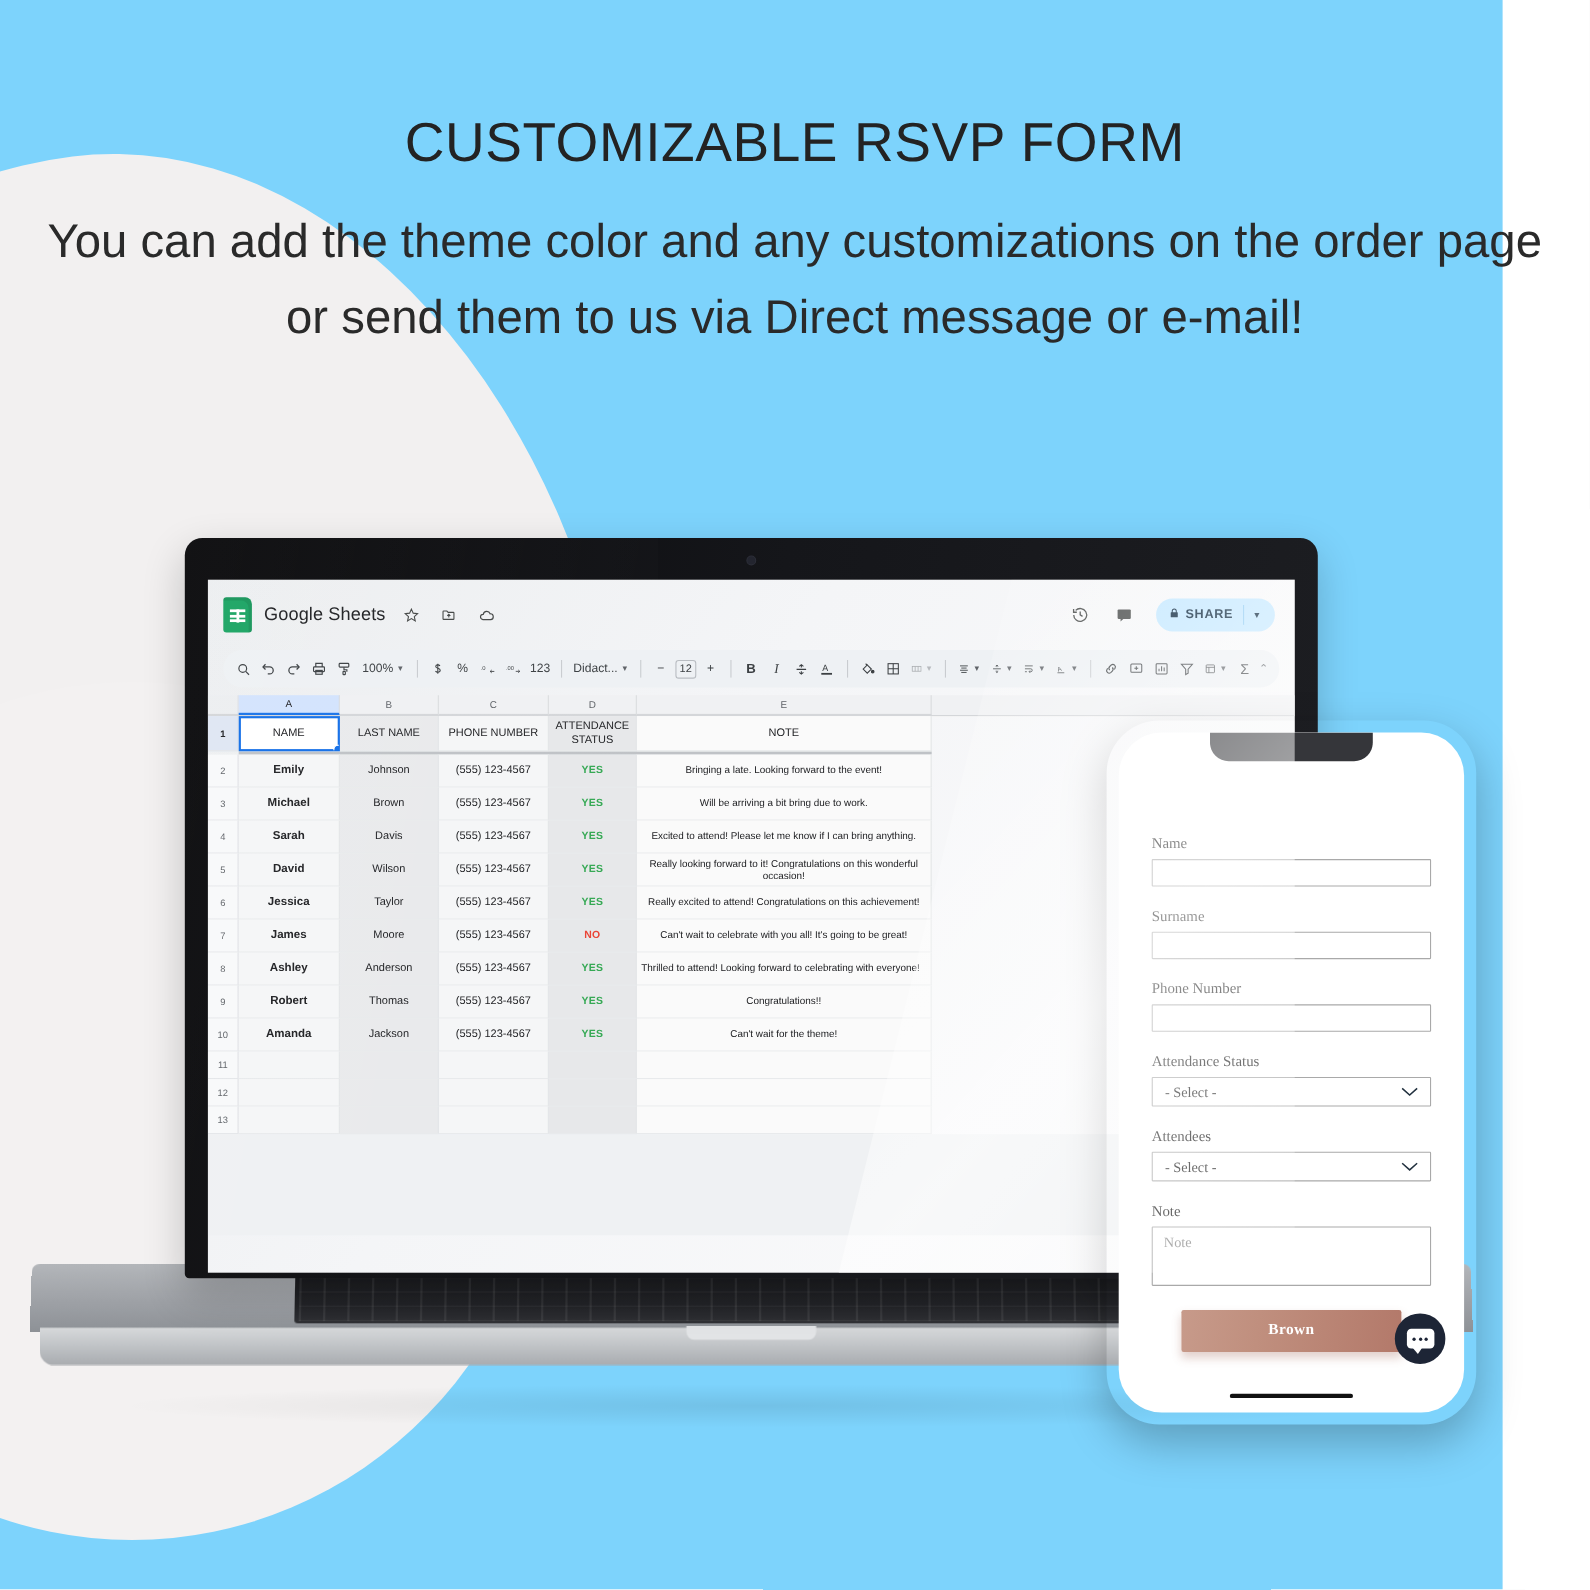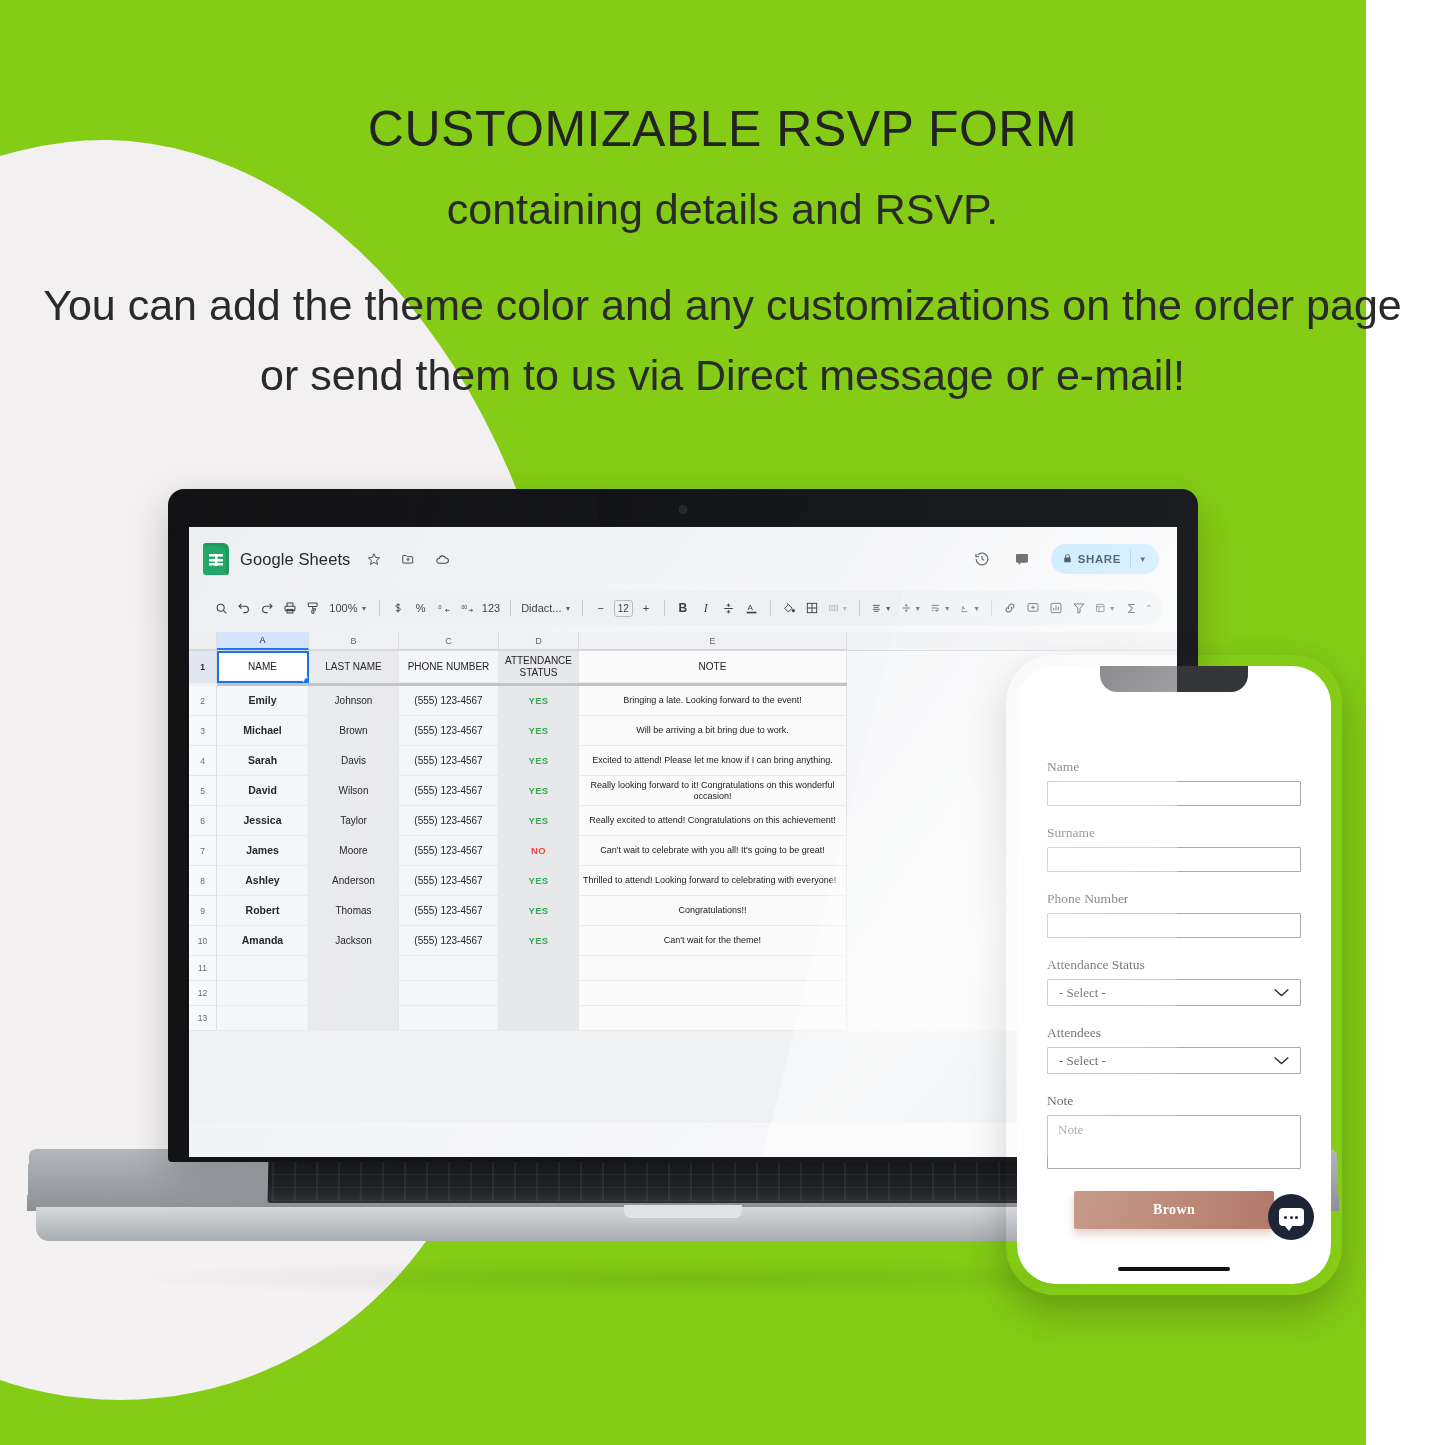--- a/index.html
+++ b/index.html
@@ -2,21 +2,21 @@
 <html><head>
 <meta charset="utf-8">
 <style>
   * { box-sizing: border-box; margin: 0; padding: 0; }
   html, body {
     width: 1445px; height: 1445px;
     background: #ffffff;
     font-family: "Liberation Sans", sans-serif;
     overflow: hidden;
   }
-  #stage { position: relative; width: 1366px; height: 1445px; background: #84cc16; }
+  #stage { position: relative; width: 1366px; height: 1445px; background: #7dd3fc; }
 
   
   .bg-blob {
     position: absolute;
     left: -330px; top: 140px;
     width: 900px; height: 1180px;
     background: #f2f0f0;
     border-radius: 52% 48% 46% 54% / 46% 52% 48% 54%;
     transform: rotate(-7deg);
   }
@@ -279,21 +279,20 @@
 <body>
 
 <div id="stage">
 
   <div class="bg-blob"></div>
   <div class="bg-blob2"></div>
 
   <div class="copy">
     <div class="title">CUSTOMIZABLE RSVP FORM</div>
     <div class="sub1">
-      <div>containing details and RSVP.</div>
     </div>
     <div class="sub2">
       <div>You can add the theme color and any customizations on the order page</div>
       <div>or send them to us via Direct message or e-mail!</div>
     </div>
   </div>
 
   <div class="shadow-floor"></div>
 
   <div class="laptop">

